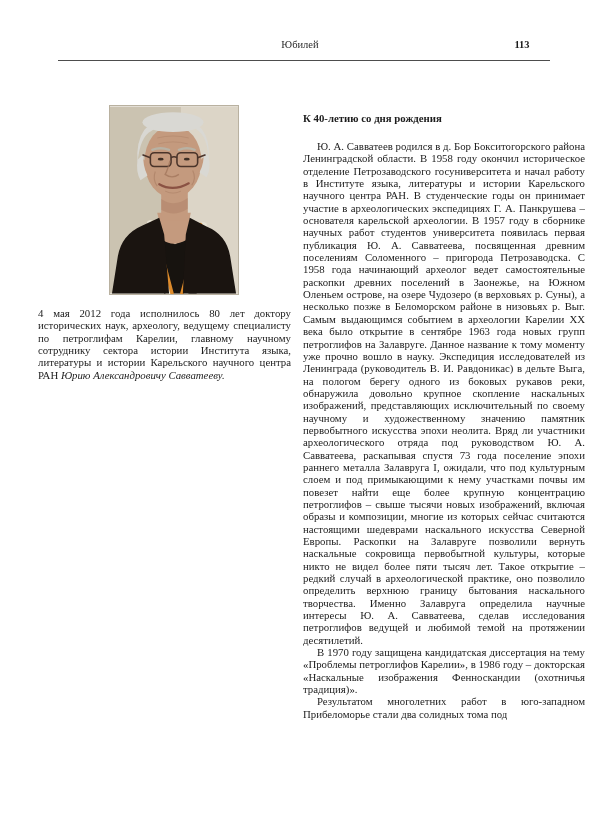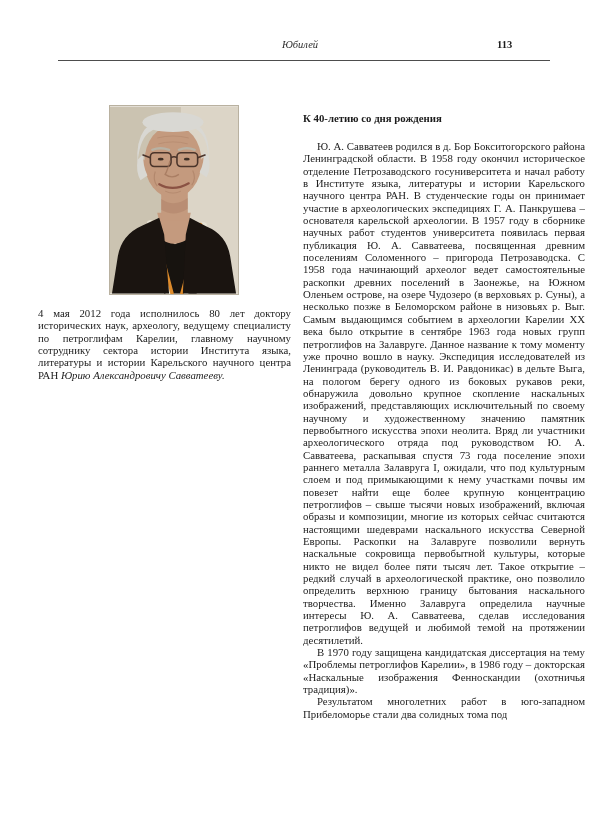--- a/index.html
+++ b/index.html
@@ -6,25 +6,25 @@
   body {
     width: 600px; height: 820px; overflow: hidden;
     font-family: "Liberation Serif", "DejaVu Serif", serif;
     color: #1c1c1c;
   }
   .page { position: relative; width: 600px; height: 820px; background: #ffffff; }
 
   
   .running-title {
     position: absolute; top: 39px; left: 0; width: 600px;
-    text-align: center; font-style: italic; font-size: 10.5px; color: #2a2a2a;
+    text-align: center; font-size: 10.5px; color: #2a2a2a;
   }
   .page-number {
     position: absolute; top: 39px; left: 497px; width: 50px;
-    text-align: left; font-weight: bold; font-size: 10.5px; color: #1a1a1a;
+    text-align: center; font-weight: bold; font-size: 10.5px; color: #1a1a1a;
   }
   .header-rule {
     position: absolute; top: 60px; left: 58px; width: 492px; height: 0;
     border-top: 1.4px solid #4d4d4d;
   }
 
   
   .left-col  { position: absolute; left: 38px;  top: 105px; width: 253px; }
   .right-col { position: absolute; left: 303px; top: 97px;  width: 282px; }
 

